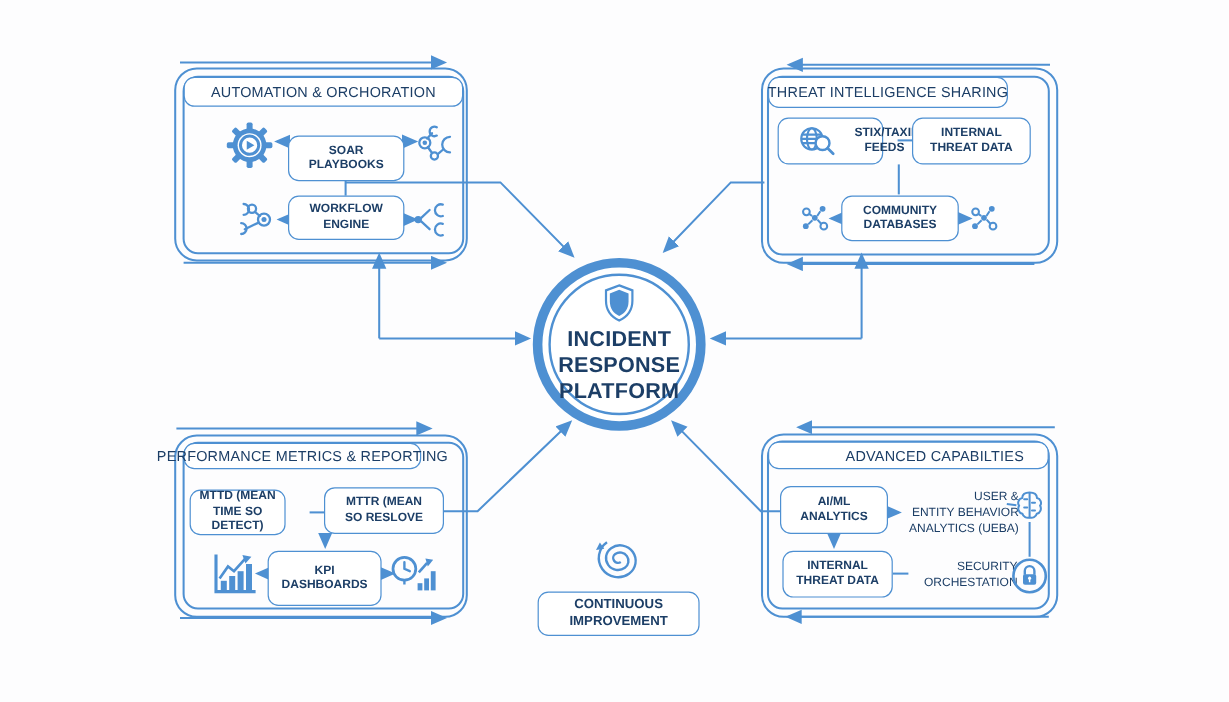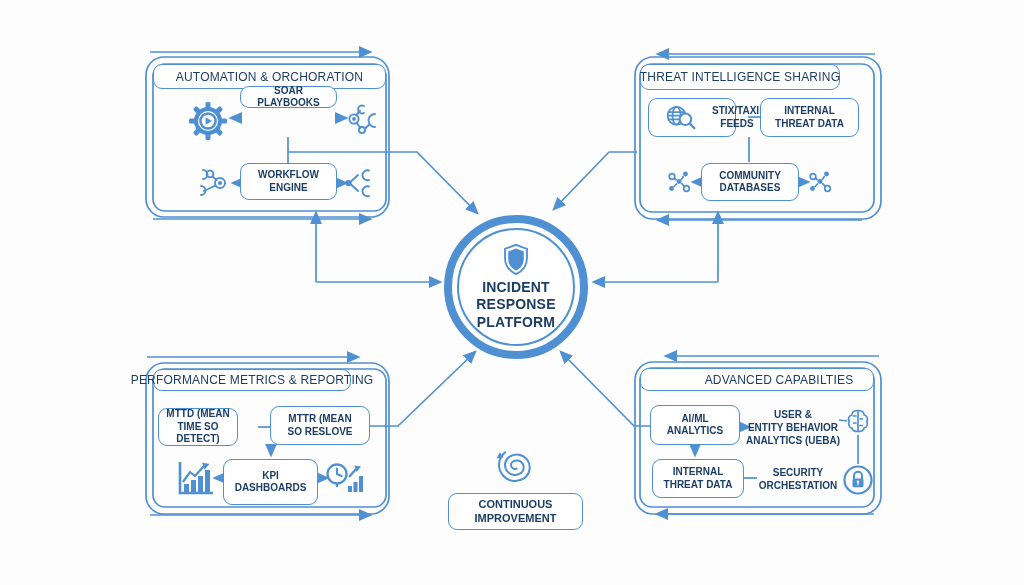--- a/index.html
+++ b/index.html
@@ -6,28 +6,28 @@
   .stage{position:relative;width:1024px;height:585px;background:#fdfdfe;overflow:hidden;
          font-family:"Liberation Sans",sans-serif;}
   .stage *{box-sizing:border-box;}
   svg.wires{position:absolute;left:0;top:0;z-index:1;}
   .hdr{position:absolute;z-index:3;background:#fff;border:1.7px solid #4E90D2;border-radius:9px;
        display:flex;align-items:center;justify-content:center;font-weight:normal;color:#1C3E66;
        font-size:12px;letter-spacing:.2px;white-space:nowrap;}
   .box{position:absolute;z-index:3;background:#fff;border:1.7px solid #4E90D2;border-radius:9px;
        display:flex;align-items:center;justify-content:center;font-weight:bold;color:#1C3E66;
        font-size:10px;line-height:1.25;text-align:center;white-space:pre-line;padding:2px;}
-  .freelbl{position:absolute;z-index:3;font-weight:bold;color:#1C3E66;font-size:10px;line-height:1.3;
-       text-align:center;white-space:pre-line;}
+  .freelbl{position:absolute;z-index:3;font-weight:normal;color:#1C3E66;font-size:10px;line-height:1.3;
+       text-align:right;white-space:pre-line;}
   .icon{position:absolute;z-index:3;display:block;line-height:0;}
   .circle-outer{position:absolute;z-index:3;left:444px;top:215px;width:144px;height:144px;
        border:8px solid #4E90D2;border-radius:50%;background:#fff;}
   .circle-inner{position:absolute;left:5px;top:5px;right:5px;bottom:5px;border:2px solid #4E90D2;
        border-radius:50%;display:flex;flex-direction:column;align-items:center;justify-content:center;gap:3px;}
-  .circle-label{font-weight:bold;color:#1C3E66;font-size:14px;line-height:1.22;text-align:center;
+  .circle-label{font-weight:bold;color:#1C3E66;font-size:18px;line-height:1.22;text-align:center;
        white-space:pre-line;letter-spacing:.2px;}
 </style>
 </head>
 <body>
 
 <div class="stage">
 
   <svg class="wires" width="1024" height="585" viewBox="0 0 1024 585">
     <defs>
       <marker id="ah" markerWidth="9" markerHeight="8" refX="6.5" refY="3.5" orient="auto">
@@ -107,21 +107,21 @@
   <div class="hdr" style="left:640px;top:64px;width:200px;height:26px;">
     <span>THREAT INTELLIGENCE SHARING</span>
   </div>
   <div class="hdr" style="left:153px;top:369px;width:198px;height:22px;">
     <span>PERFORMANCE METRICS &amp; REPORTING</span>
   </div>
   <div class="hdr" style="left:640px;top:368px;width:234px;height:23px;padding-left:44px;">
     <span>ADVANCED CAPABILTIES</span>
   </div>
 
-  <div class="box" style="left:240px;top:86px;width:97px;height:22px;">SOAR
+  <div class="box" style="left:240px;top:113px;width:97px;height:38px;">SOAR
 PLAYBOOKS</div>
   <div class="box" style="left:240px;top:163px;width:97px;height:37px;">WORKFLOW
 ENGINE</div>
 
   <span class="icon" style="left:186px;top:99px;">
     <svg width="44" height="44" viewBox="0 0 44 44">
       <g fill="#4E90D2">
         <rect x="19.5" y="3" width="5" height="38" rx="1.5"></rect>
         <rect x="19.5" y="3" width="5" height="38" rx="1.5" transform="rotate(45 22 22)"></rect>
         <rect x="19.5" y="3" width="5" height="38" rx="1.5" transform="rotate(90 22 22)"></rect>

